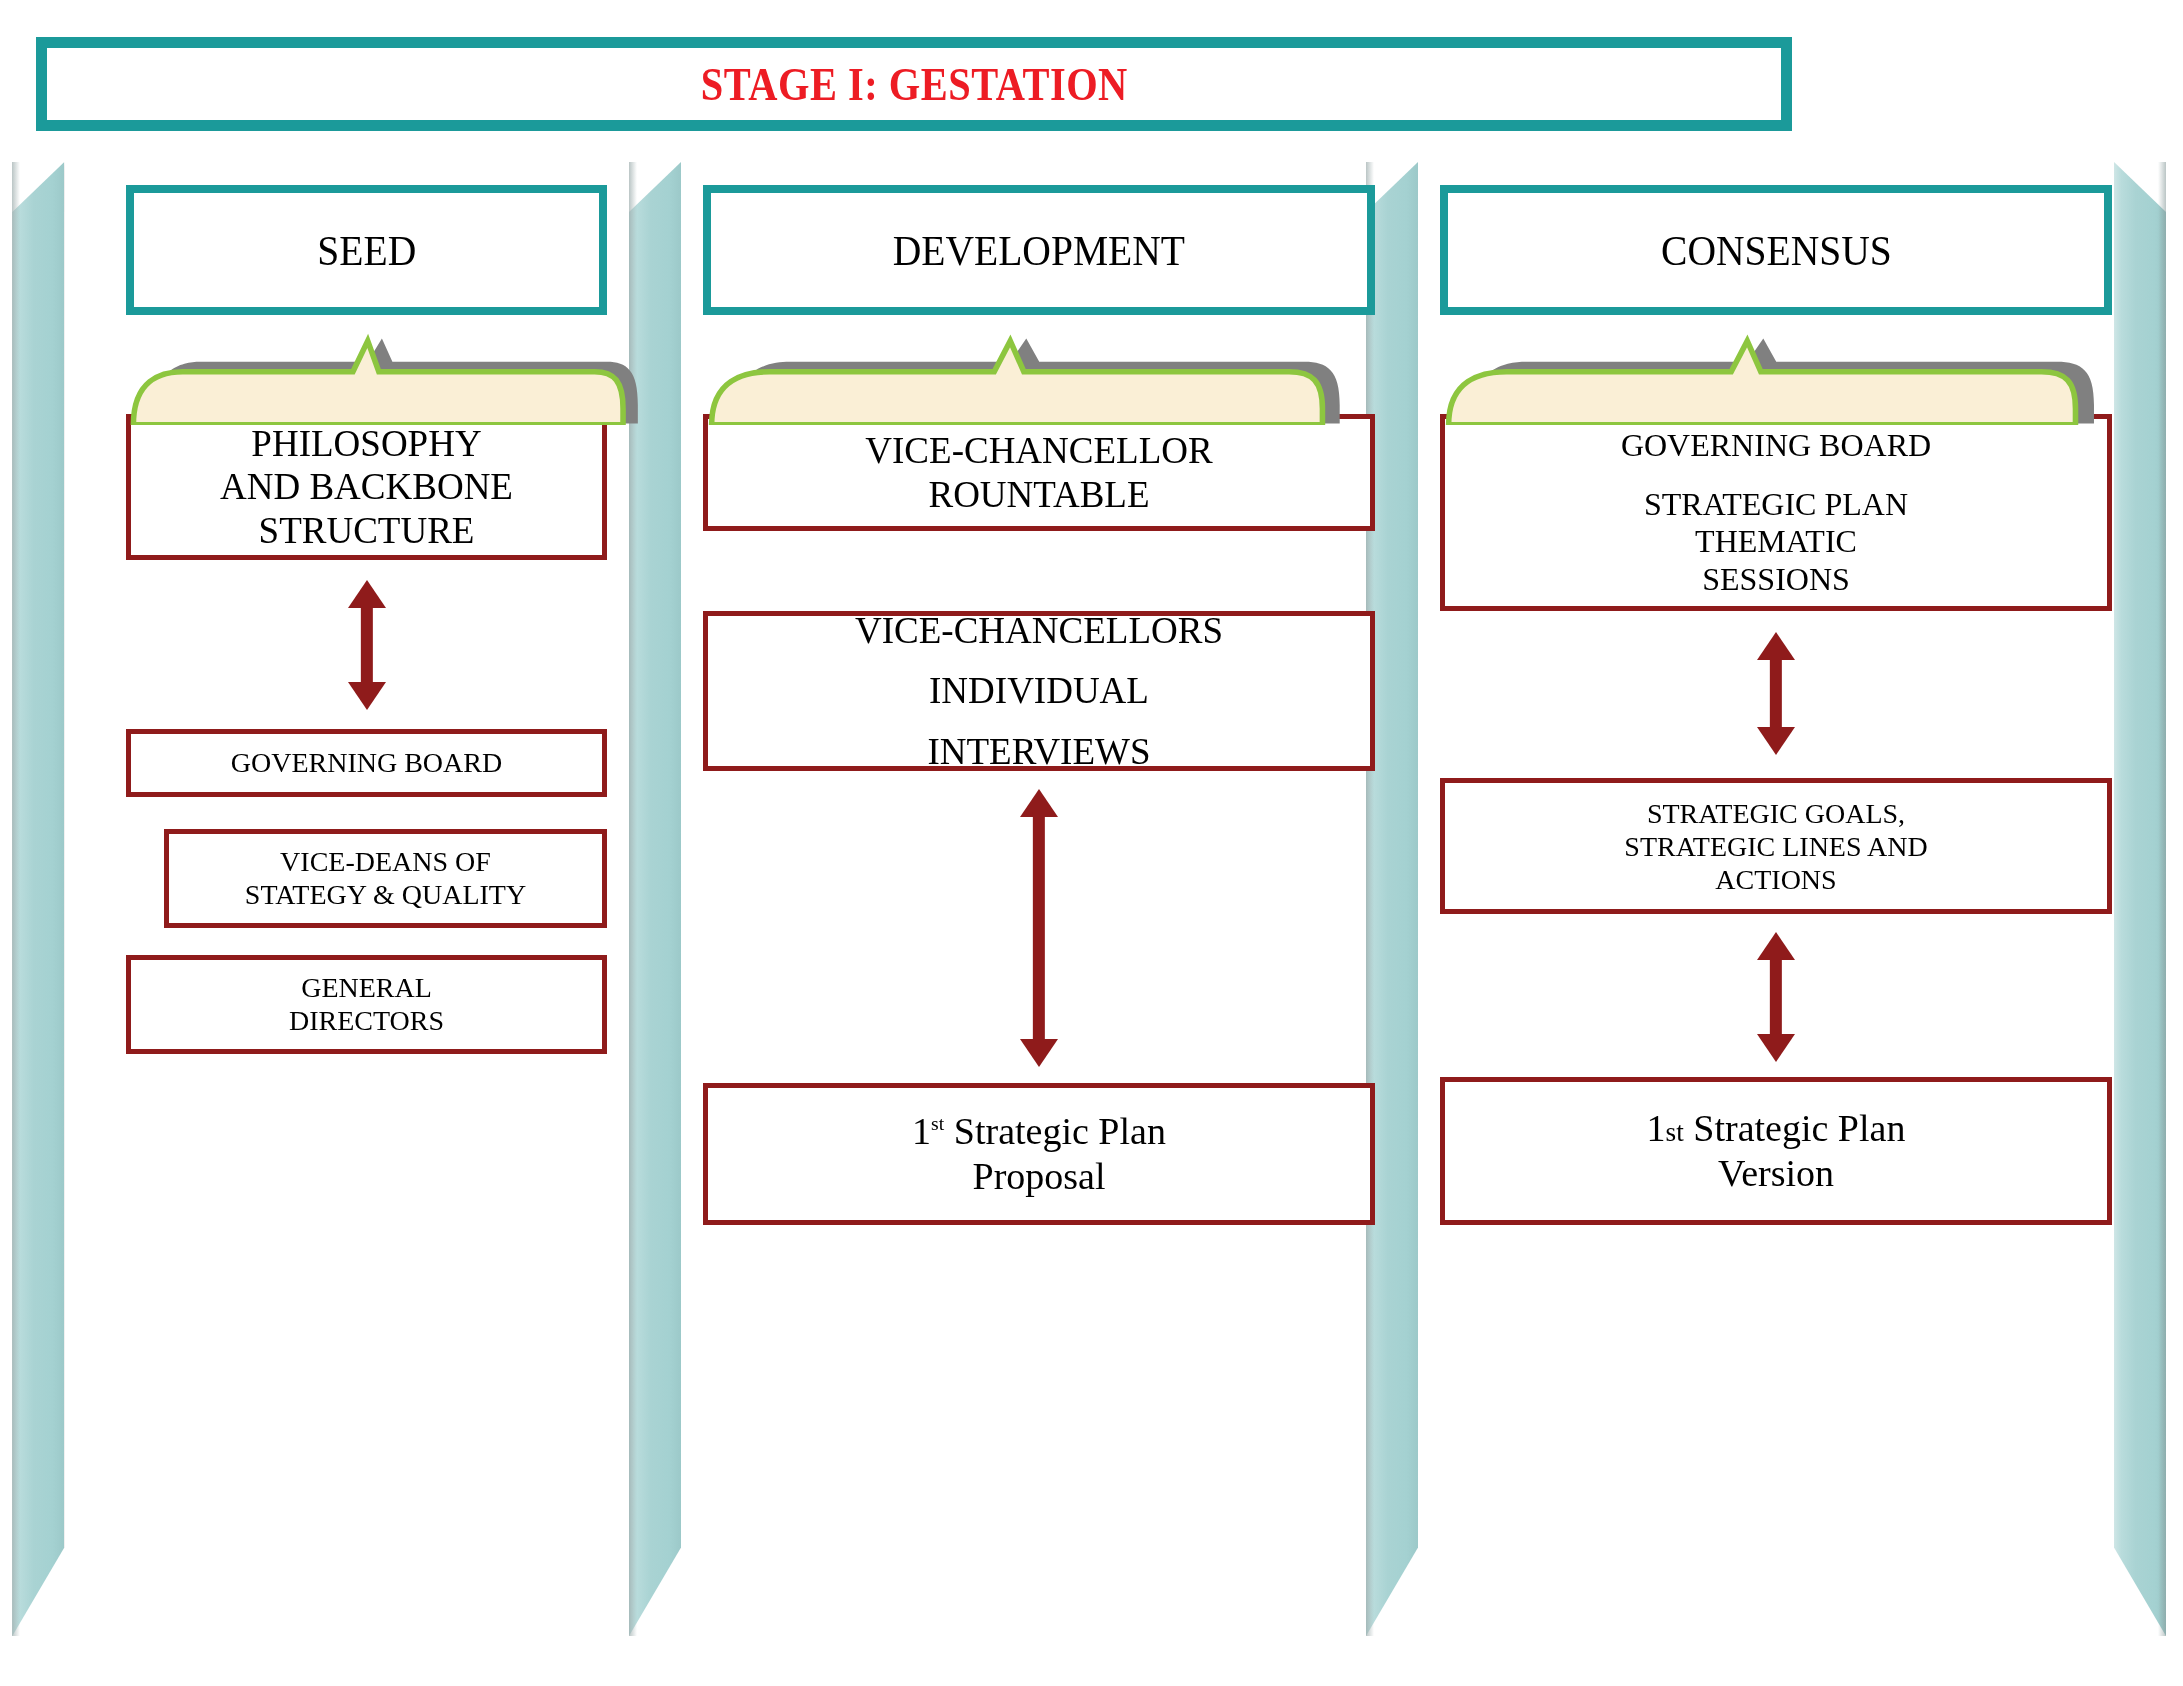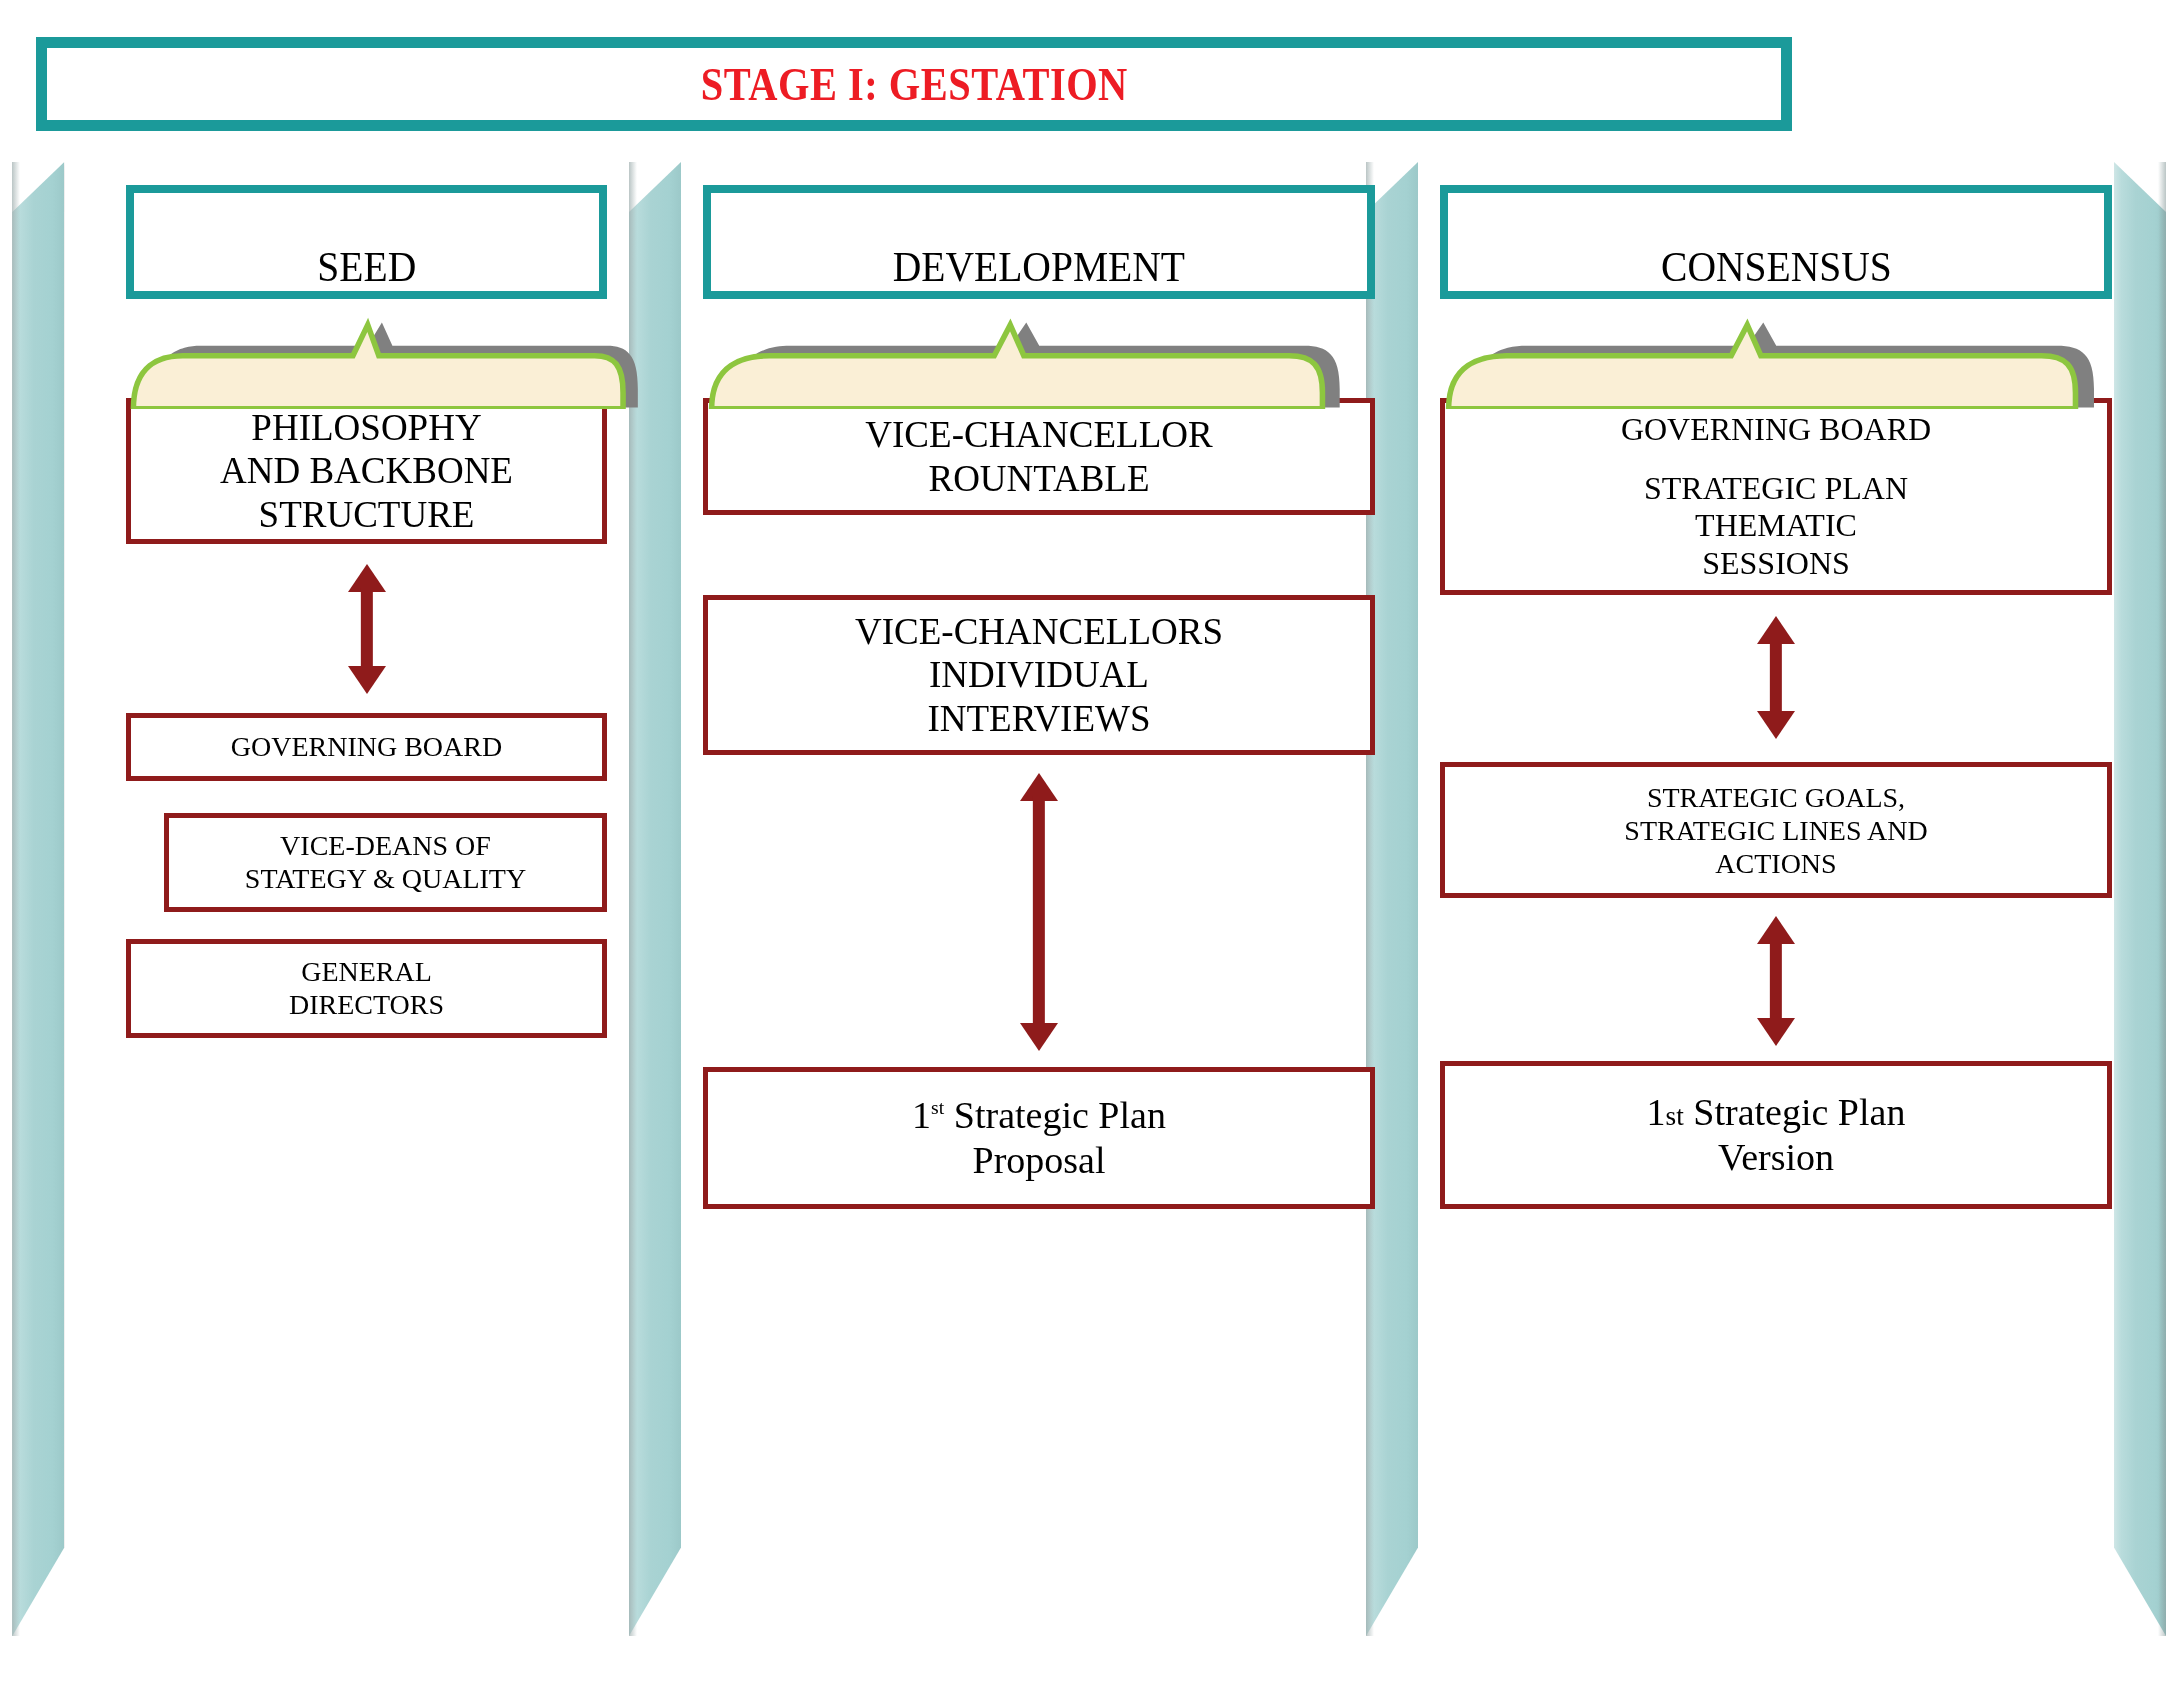--- a/index.html
+++ b/index.html
@@ -38,21 +38,21 @@
     position:absolute;left:0;top:0;width:8px;height:100%;
     background:linear-gradient(to right,rgba(130,150,150,.55),rgba(255,255,255,0));
   }
   .pillar.right .edge{left:auto;right:0;
     background:linear-gradient(to left,rgba(130,150,150,.55),rgba(255,255,255,0));}
 
   
   .col{position:absolute;top:185px;}
   .col-head{
     border:8.6px solid #1B9A9A;background:#fff;box-sizing:border-box;
-    height:114px;display:flex;align-items:flex-end;justify-content:center;
+    height:130px;display:flex;align-items:center;justify-content:center;
   }
   .col-head span{
     font-size:43px;color:#000;white-space:nowrap;
     transform:scaleX(0.92);transform-origin:center;
   }
 
   
   .deco{position:relative;height:93px;margin-top:17.3px;}
   .deco svg{position:absolute;left:0;top:0;}
 
@@ -157,21 +157,21 @@
         <path d="M48 148 C48 60 104 48 140 48 L498 48 L524 10 L545 48 L975 48 C1012 48 1032 62 1032 118 L1032 148 Z" fill="#808080"></path>
         <path d="M14 150 C14 78 66 64 108 64 L472 64 L498 14 L520 64 L950 64 C988 64 1004 80 1004 124 L1004 150 Z" fill="#FAEFD6" stroke="#8DC63F" stroke-width="9"></path>
       </svg>
     </div>
 
     <div class="box big" style="margin-top:-11px;height:117px;">
       <span class="ln">VICE-CHANCELLOR</span>
       <span class="ln">ROUNTABLE</span>
     </div>
 
-    <div class="box big" style="margin-top:80px;height:160px;">
+    <div class="box big" style="margin-top:80px;height:160px;gap:17px;">
       <span class="ln">VICE-CHANCELLORS</span>
       <span class="ln">INDIVIDUAL</span>
       <span class="ln">INTERVIEWS</span>
     </div>
 
     <div class="arrow" style="height:278px;margin-top:17.3px;">
       <div class="head up"></div>
       <div class="shaft" style="top:23.4px;bottom:23.4px;"></div>
       <div class="head dn"></div>
     </div>

